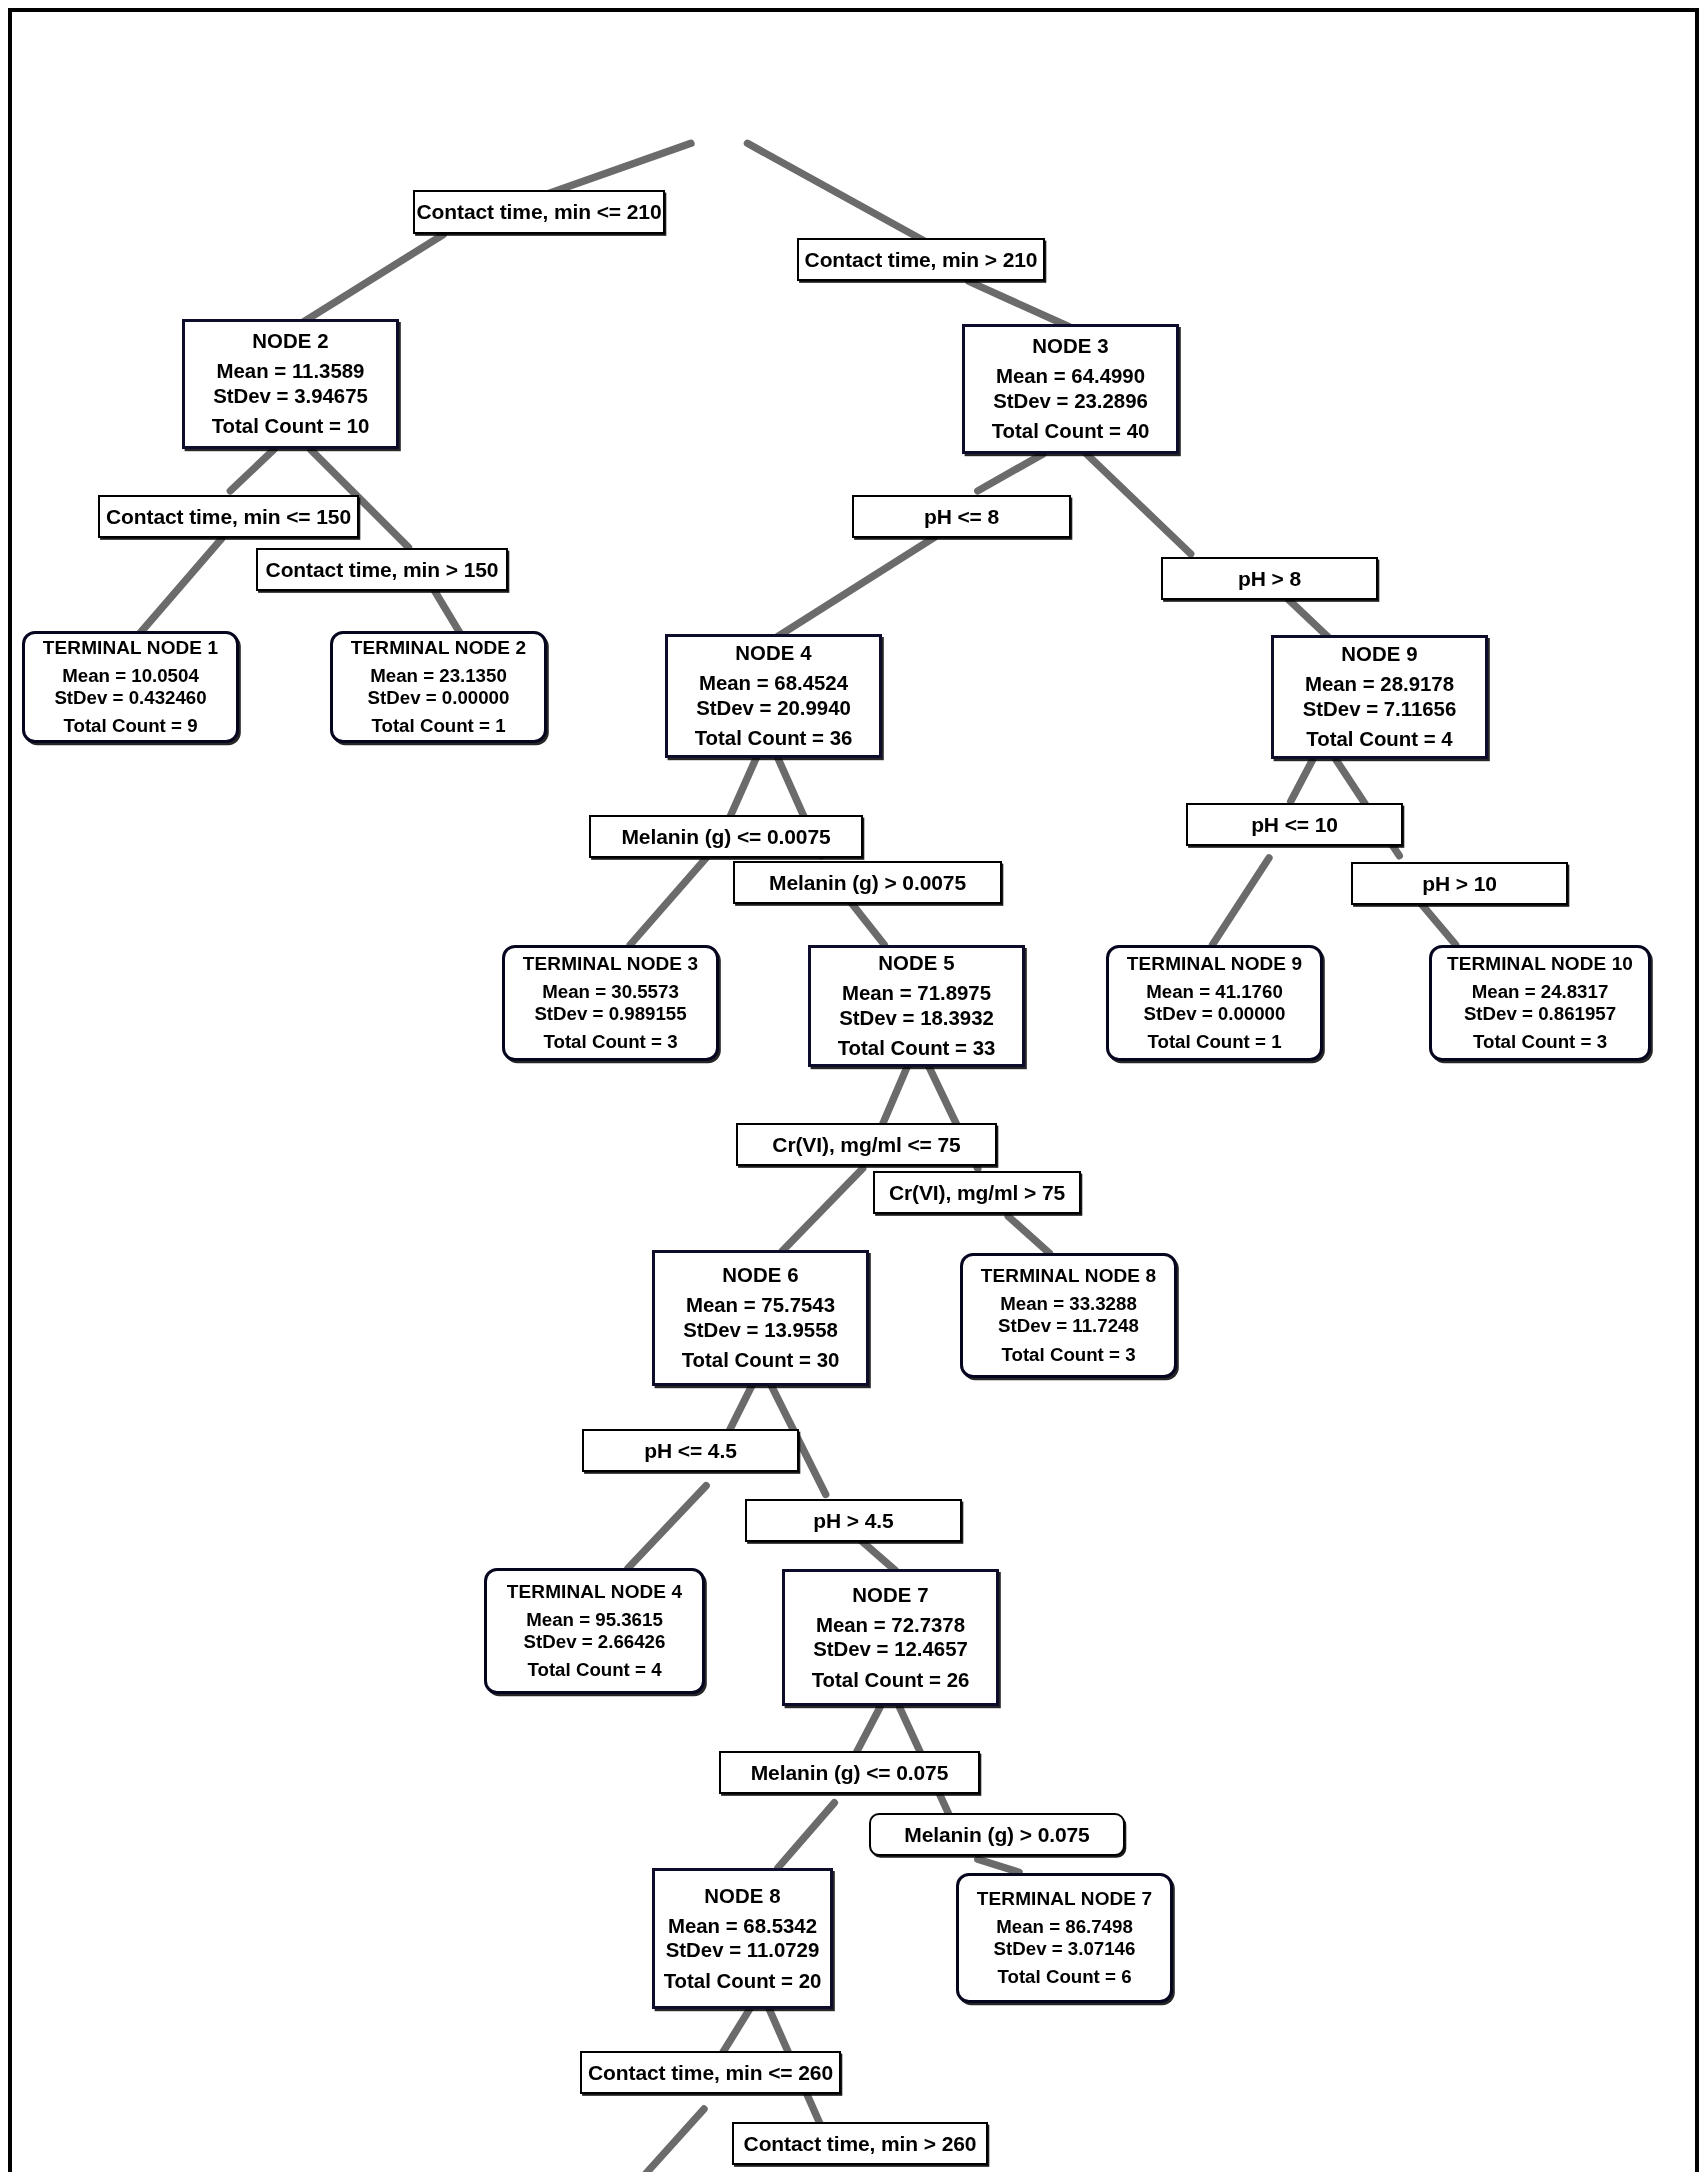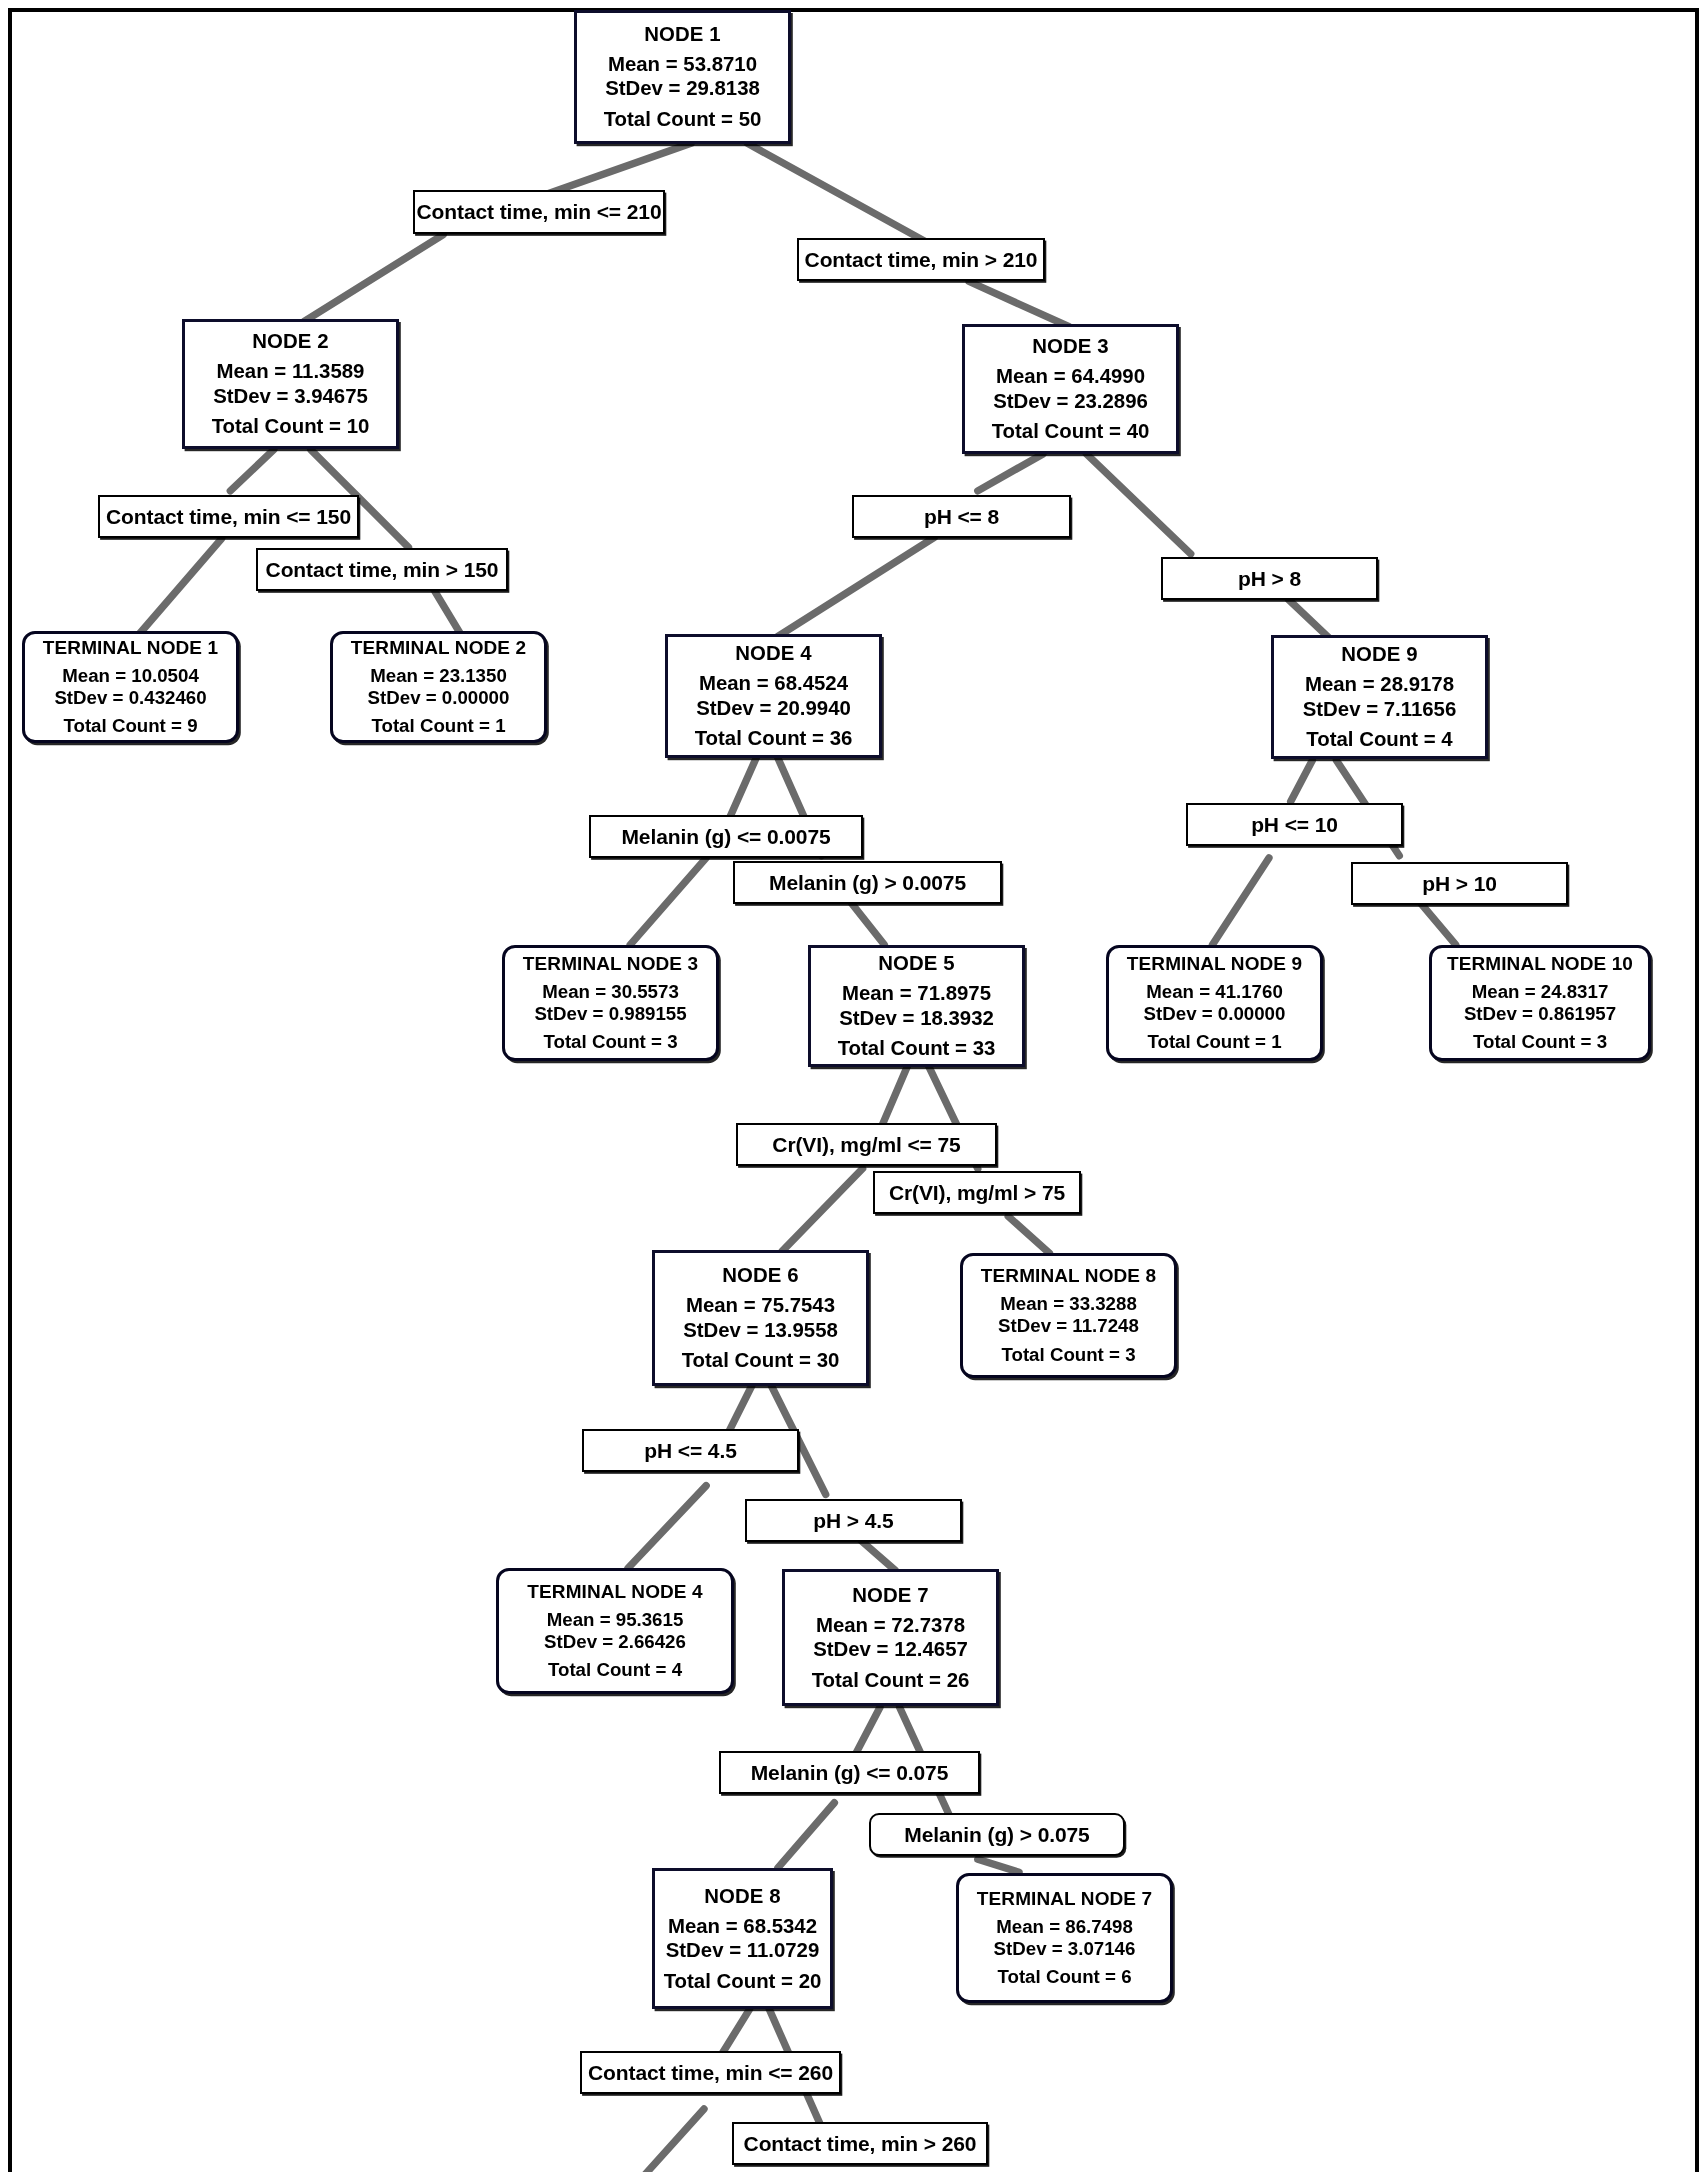--- a/index.html
+++ b/index.html
@@ -173,28 +173,20 @@
       <line x1="1725" y1="4625" x2="1660" y2="4730"></line>
 
       <line x1="1770" y1="4625" x2="1905" y2="4930"></line>
 
       <line x1="1620" y1="4855" x2="1440" y2="5055"></line>
 
       <line x1="1990" y1="5040" x2="2060" y2="5055"></line>
     </g>
   </svg>
 
-  <div class="node internal" style="left:574px; top:9.6px; width:217px; height:134px;">
-    <div class="title">NODE 1</div>
-    <div class="stats">
-      <div>Mean = 53.8710</div>
-      <div>StDev = 29.8138</div>
-    </div>
-    <div class="count">Total Count = 50</div>
-  </div>
 
   <div class="split" style="left:413px; top:190px; width:252px; height:44px;">
     <span>Contact time, min &lt;= 210</span>
   </div>
   <div class="split" style="left:797px; top:238px; width:248px; height:43px;">
     <span>Contact time, min &gt; 210</span>
   </div>
 
   <div class="node internal" style="left:182px; top:319px; width:217px; height:130px;">
     <div class="title">NODE 2</div>
@@ -339,21 +331,21 @@
     <div class="count">Total Count = 3</div>
   </div>
 
   <div class="split" style="left:582px; top:1429px; width:217px; height:43px;">
     <span>pH &lt;= 4.5</span>
   </div>
   <div class="split" style="left:745px; top:1499px; width:217px; height:43px;">
     <span>pH &gt; 4.5</span>
   </div>
 
-  <div class="node terminal" style="left:496px; top:1568px; width:238px; height:126px;">
+  <div class="node terminal" style="left:484px; top:1568px; width:221px; height:126px;">
     <div class="title">TERMINAL NODE 4</div>
     <div class="stats">
       <div>Mean = 95.3615</div>
       <div>StDev = 2.66426</div>
     </div>
     <div class="count">Total Count = 4</div>
   </div>
 
   <div class="node internal" style="left:782px; top:1569px; width:217px; height:137px;">
     <div class="title">NODE 7</div>

